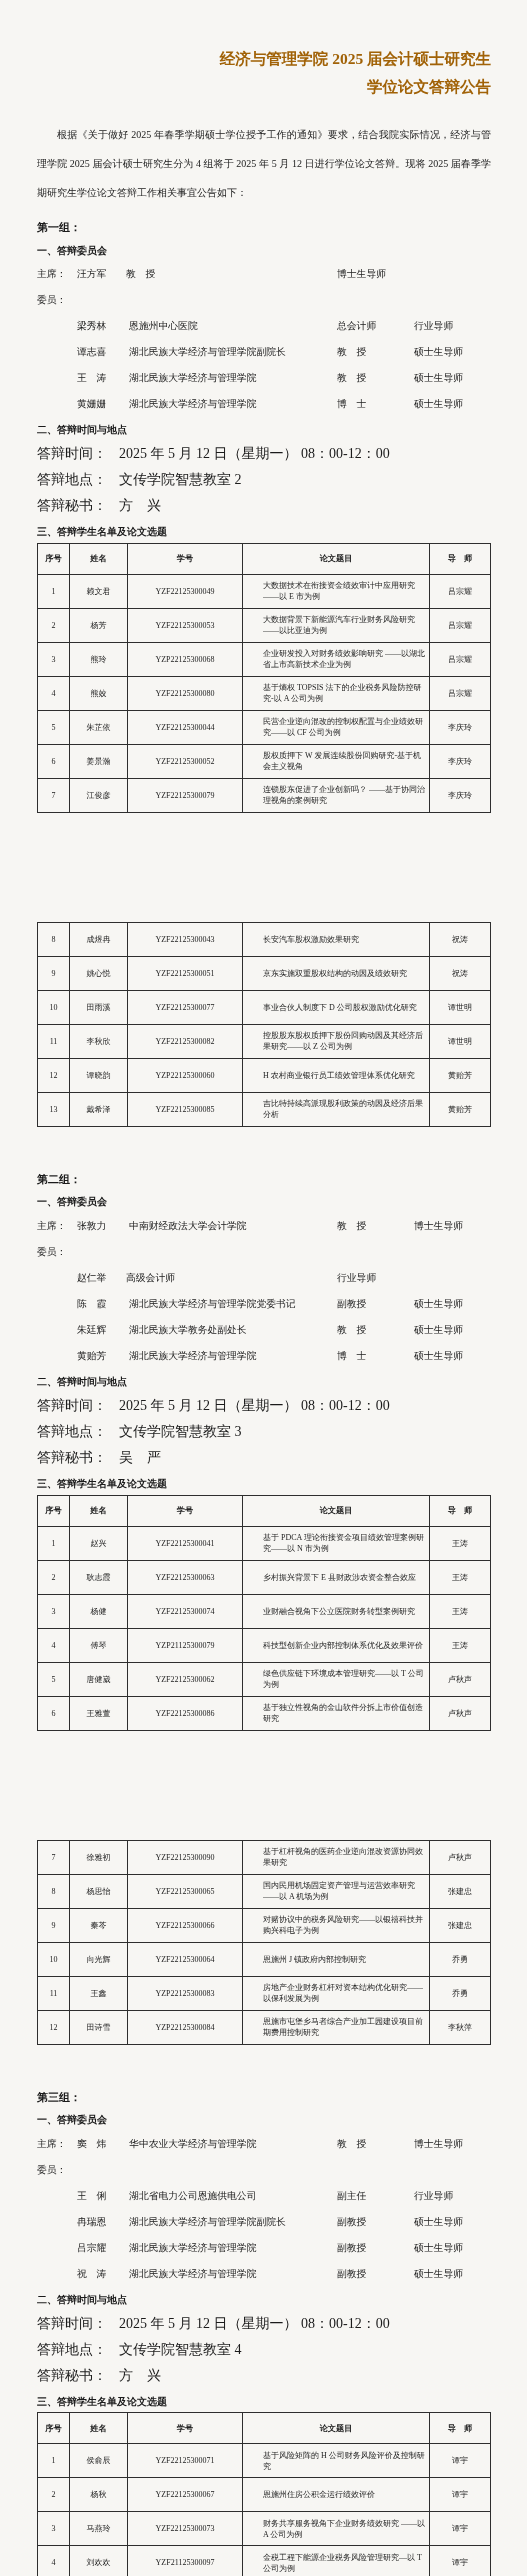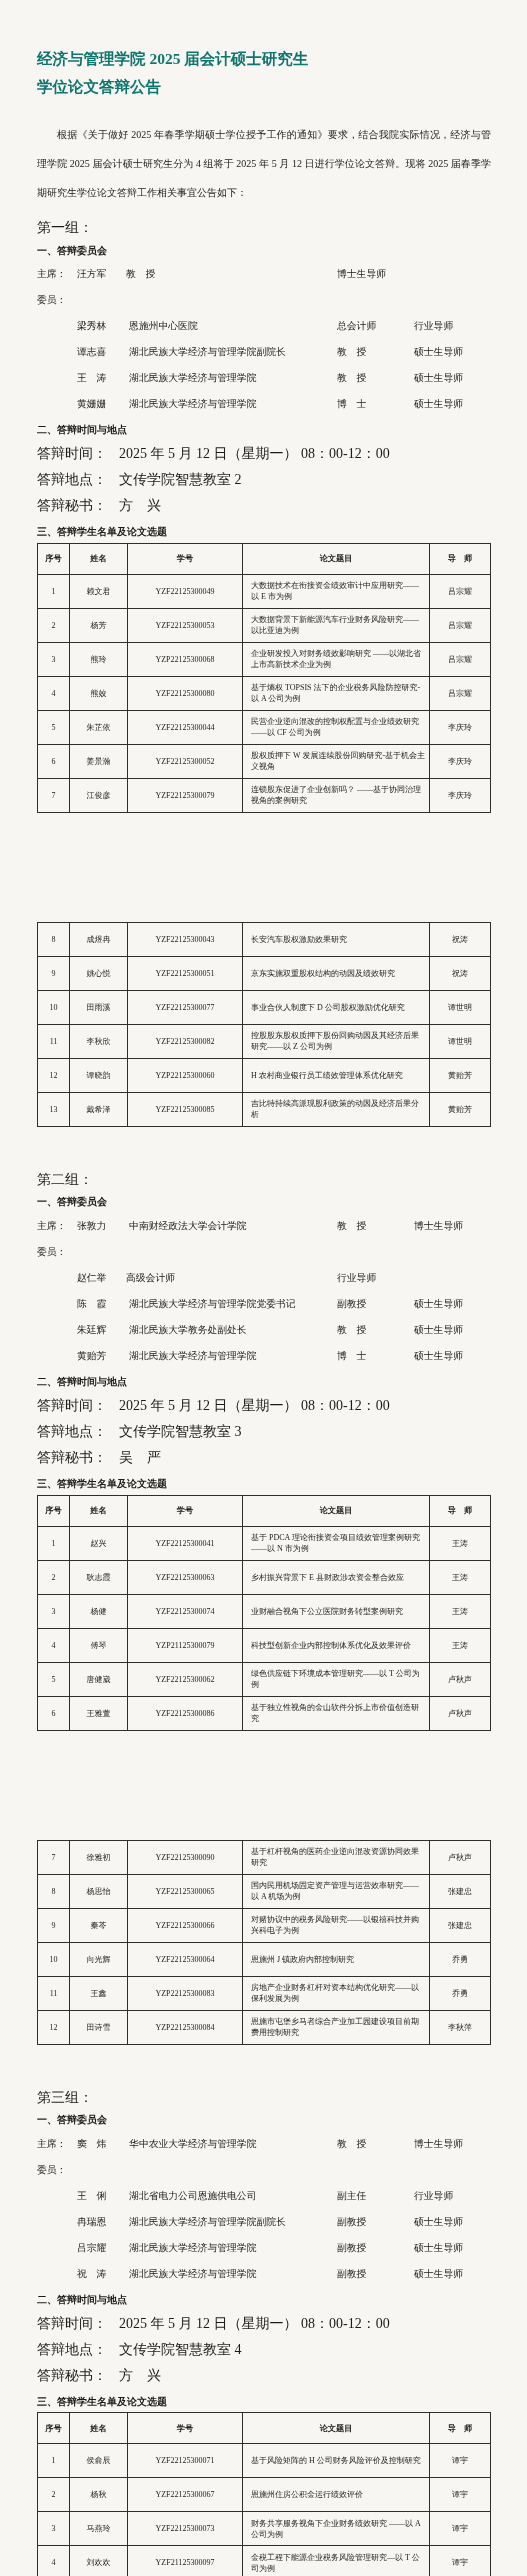--- a/index.html
+++ b/index.html
@@ -3,48 +3,48 @@
 <meta charset="utf-8">
 <style>
   html,body{margin:0;padding:0;}
   body{
     width:528px;height:3731px;overflow:hidden;
     background:#f7f6f3;color:#1b1b1b;
     font-family:"Liberation Serif","DejaVu Serif",serif;
   }
   .doc{width:528px;box-sizing:border-box;padding:0 37px;}
   h1{
-    margin:45px 0 18.5px;font-size:15.5px;line-height:28px;text-align:left;
-    font-weight:bold;color:#0f766e;
+    margin:45px 0 18.5px;font-size:15.5px;line-height:28px;text-align:right;
+    font-weight:bold;color:#a16207;
   }
   h1 .tl{display:block;}
   .intro{
     margin:0;font-size:10px;line-height:29px;text-indent:2em;text-align:justify;
   }
-  .group-label{font-size:14px;font-weight:normal;margin:13.4px 0 7.2px;line-height:15.5px;}
+  .group-label{font-size:11px;font-weight:bold;margin:13.4px 0 7.2px;line-height:15.5px;}
   section.grp ~ section.grp .group-label{margin-top:45px;}
   h3{font-size:10px;font-weight:bold;margin:5.2px 0 3.1px;line-height:15.5px;}
   .crow{
     display:grid;grid-template-columns:40px 49px 1fr 77px 77px;
     font-size:9.8px;line-height:26px;align-items:baseline;
   }
   .crow .aff{padding-left:3.1px;}
   .meta{display:flex;font-size:14px;line-height:26px;gap:12px;}
   .meta .lbl{flex:0 0 auto;}
   table.stu{
     width:100%;border-collapse:collapse;margin-top:1px;
     font-size:8px;table-layout:fixed;
   }
   table.stu th,table.stu td{
     border:0.5px solid #2e2e2e;padding:1px 3.1px;text-align:center;
     overflow:hidden;color:#222;
   }
   table.stu th{font-weight:bold;height:28px;font-size:8.2px;}
   table.stu td{height:31px;}
-  table.stu td.ttl{text-align:left;padding-left:8px;}
+  table.stu td.ttl{text-align:left;padding-left:20px;}
   col.c-no{width:32px;} col.c-name{width:58px;} col.c-sid{width:115px;}
   col.c-sup{width:61px;}
   .pagegap{width:100%;}
   .gap210{height:108px;} .gap150{height:77px;}
 </style>
 </head>
 <body>
 
 <div class="doc">
 

